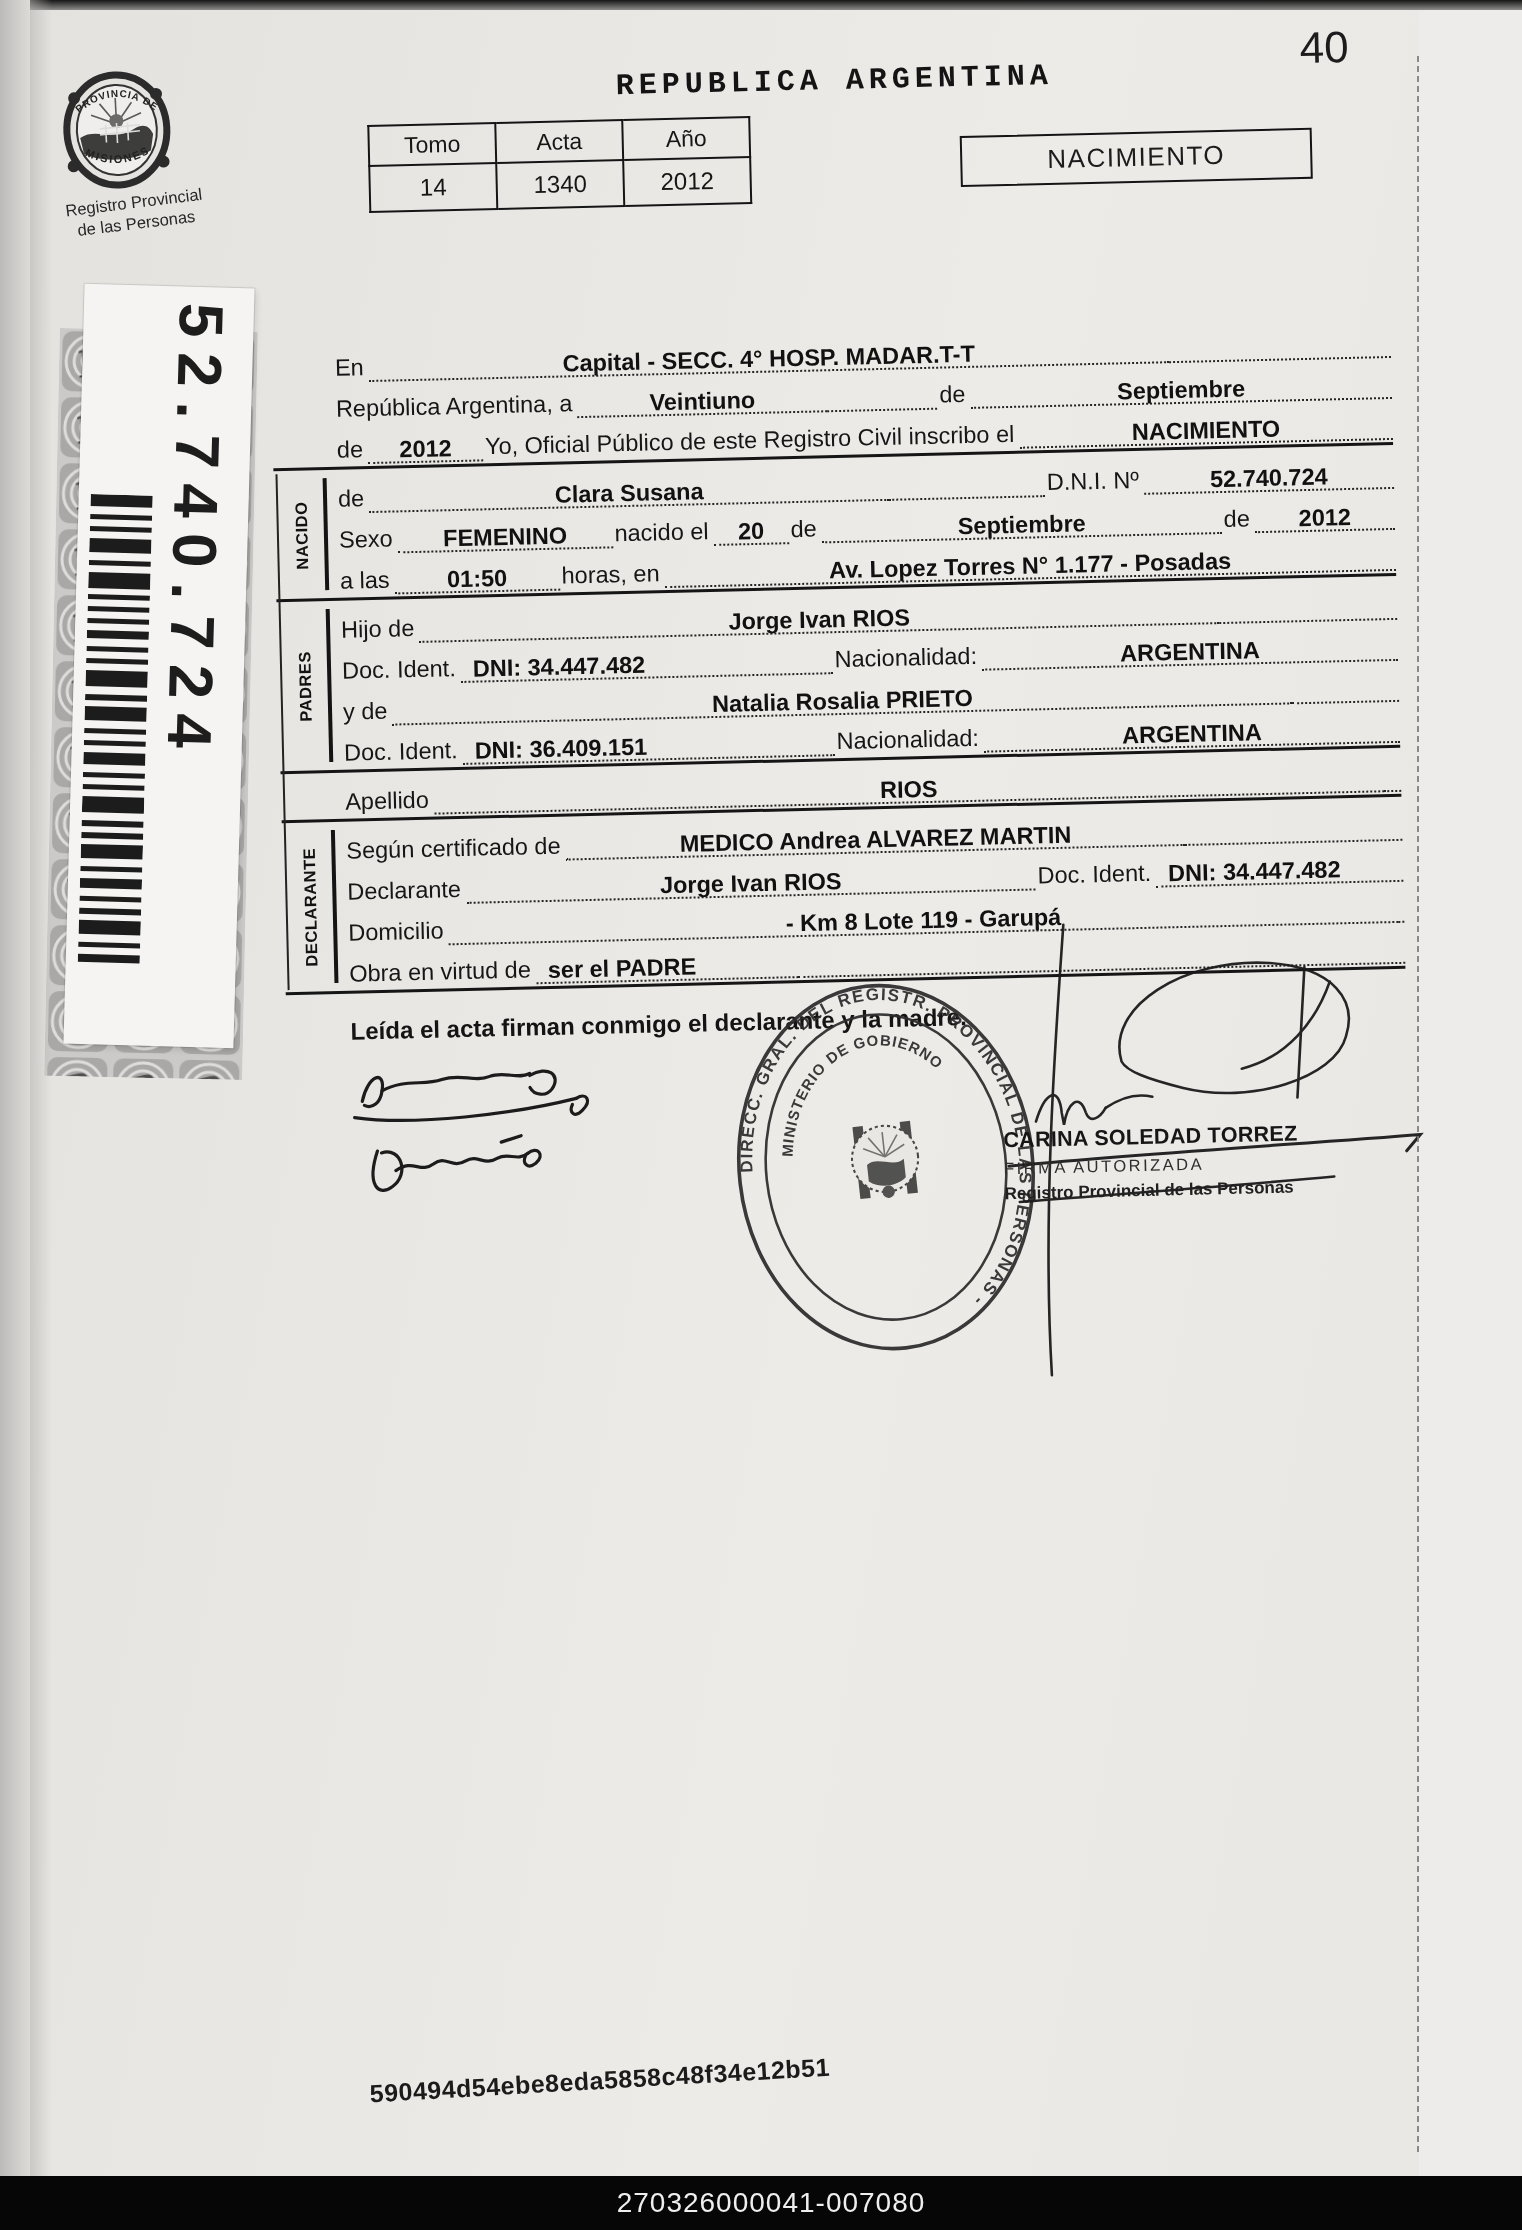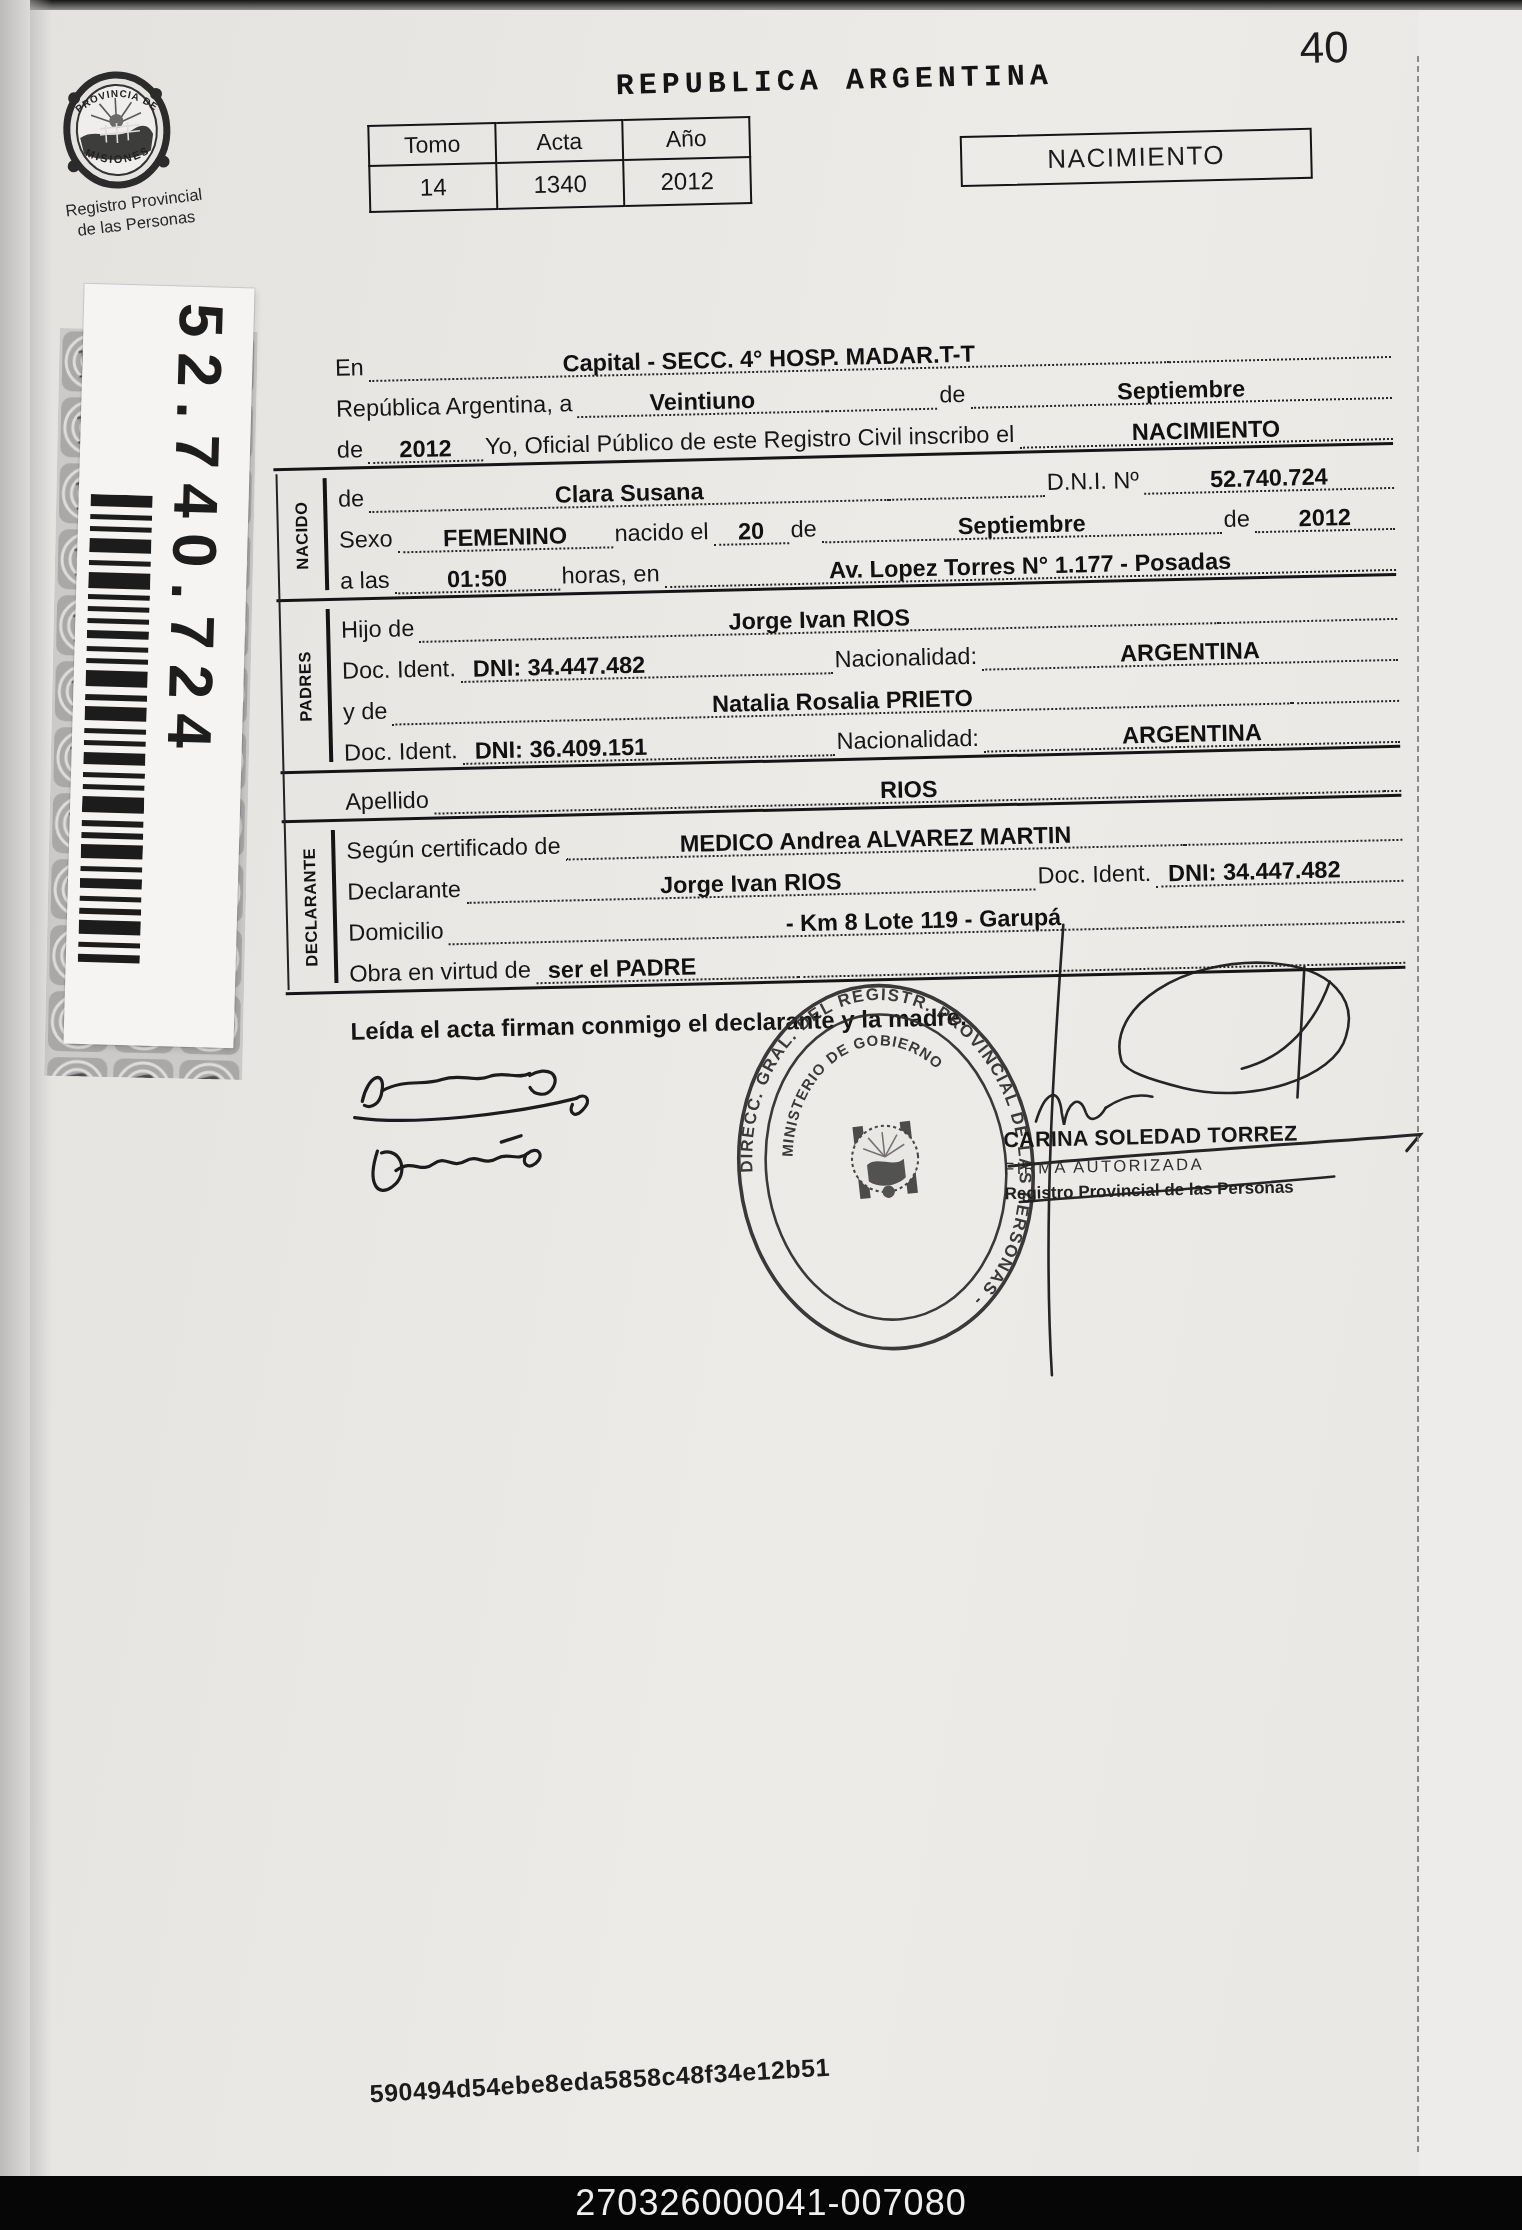--- a/index.html
+++ b/index.html
@@ -54,21 +54,21 @@
   .stamp-oval{position:absolute;left:726px;top:984px;transform:rotate(-5deg);opacity:.93;}
   .sig-right{position:absolute;left:985px;top:920px;opacity:.95;}
   .official{position:absolute;left:1000px;top:1134px;width:340px;}
   .off1{font-weight:700;font-size:21.5px;letter-spacing:.3px;color:#161616;white-space:nowrap;}
   .off2{font-size:16.5px;letter-spacing:2.5px;margin-top:6px;color:#2e2e2e;white-space:nowrap;}
   .off3{font-weight:700;font-size:17px;margin-top:6px;color:#202020;white-space:nowrap;}
 
   .hash{position:absolute;left:344px;top:2062px;transform:rotate(-2deg);font-weight:700;font-size:25px;letter-spacing:.5px;color:#1b1b1b;}
 
   .bottombar{position:absolute;left:0;right:0;top:2176px;height:54px;background:#060606;display:flex;align-items:center;justify-content:center;z-index:5;}
-  .bottombar span{font-size:36px;color:#efefef;letter-spacing:1px;transform:translateX(10px);}
+  .bottombar span{font-size:28px;color:#efefef;letter-spacing:1px;transform:translateX(10px);}
 </style>
 </head>
 <body>
 
 <div id="page">
   <div class="right-margin"></div>
 
   <svg class="seal" width="122" height="134" viewBox="0 0 122 134">
     <ellipse cx="61" cy="64" rx="50" ry="55" fill="none" stroke="#2b2b2b" stroke-width="7"></ellipse>
     <circle cx="20" cy="30" r="6" fill="#2b2b2b"></circle>

